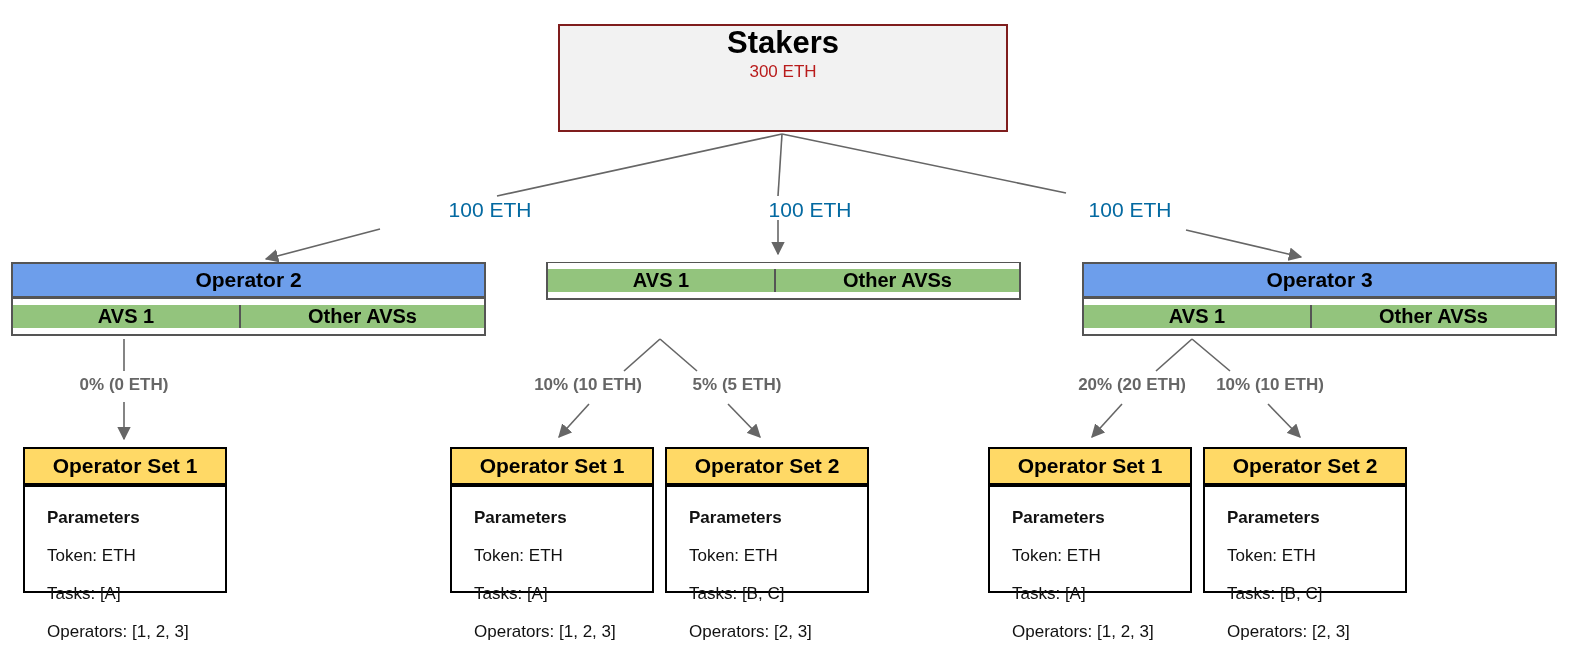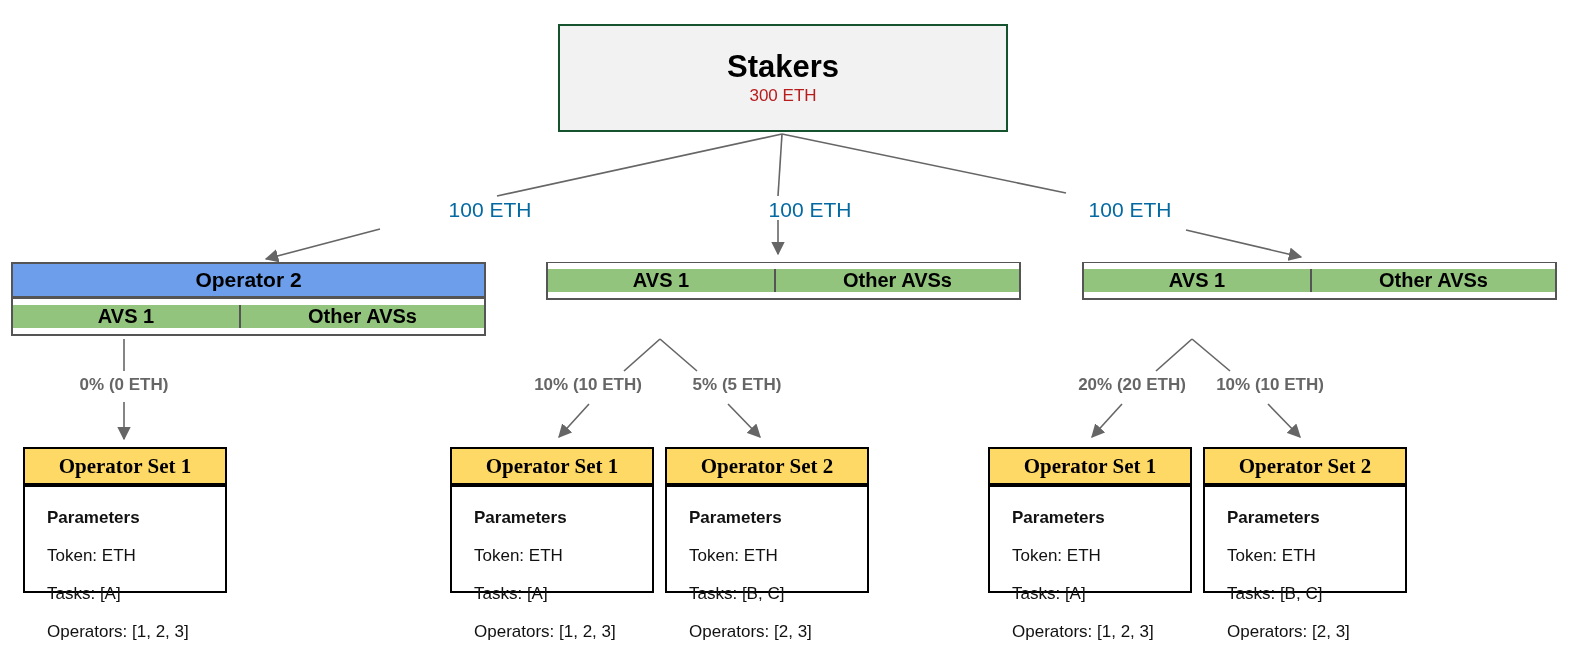--- a/index.html
+++ b/index.html
@@ -12,24 +12,24 @@
     overflow: hidden;
   }
   svg.connectors { position: absolute; left: 0; top: 0; }
 
   
   .stakers-box {
     position: absolute;
     left: 558px; top: 24px;
     width: 450px; height: 108px;
     background: #f2f2f2;
-    border: 2px solid #14532d;
+    border: 2px solid #7f1d1d;
     box-sizing: border-box;
     display: flex; flex-direction: column;
-    align-items: center; justify-content: center;
+    align-items: center; 
     gap: 2px;
   }
   .stakers-title { font-size: 31px; font-weight: bold; color: #000; line-height: 1.1; }
   .stakers-amount { font-size: 17px; color: #b91c1c; }
 
   
   .eth-label {
     position: absolute;
     top: 198px;
     transform: translateX(-50%);
@@ -78,21 +78,21 @@
   }
 
   
   .set-box { position: absolute; top: 447px; width: 204px; }
   .set-header {
     height: 38px;
     background: #ffd966;
     border: 2px solid #000;
     box-sizing: border-box;
     display: flex; align-items: center; justify-content: center;
-    font-size: 21px; font-weight: bold; color: #000; font-family: Liberation Serif, serif;
+    font-size: 21px; font-weight: bold; color: #000;
   }
   .set-body {
     height: 108px;
     background: #ffffff;
     border: 2px solid #000;
     box-sizing: border-box;
     padding: 5px 9px;
     font-size: 17px;
     line-height: 25px;
     color: #111;
@@ -154,20 +154,21 @@
   </div>
 
   <div class="operator-group" style="left:546px;">
     <div class="avs-row">
       <div class="avs-cell left">AVS 1</div>
       <div class="avs-cell right">Other AVSs</div>
     </div>
   </div>
 
   <div class="operator-group" style="left:1082px;">
+    <div class="op-header">Operator 3</div>
     <div class="avs-row">
       <div class="avs-cell left">AVS 1</div>
       <div class="avs-cell right">Other AVSs</div>
     </div>
   </div>
 
   <div class="pct-label" style="left:124px;">0% (0 ETH)</div>
   <div class="pct-label" style="left:588px;">10% (10 ETH)</div>
   <div class="pct-label" style="left:737px;">5% (5 ETH)</div>
   <div class="pct-label" style="left:1132px;">20% (20 ETH)</div>

